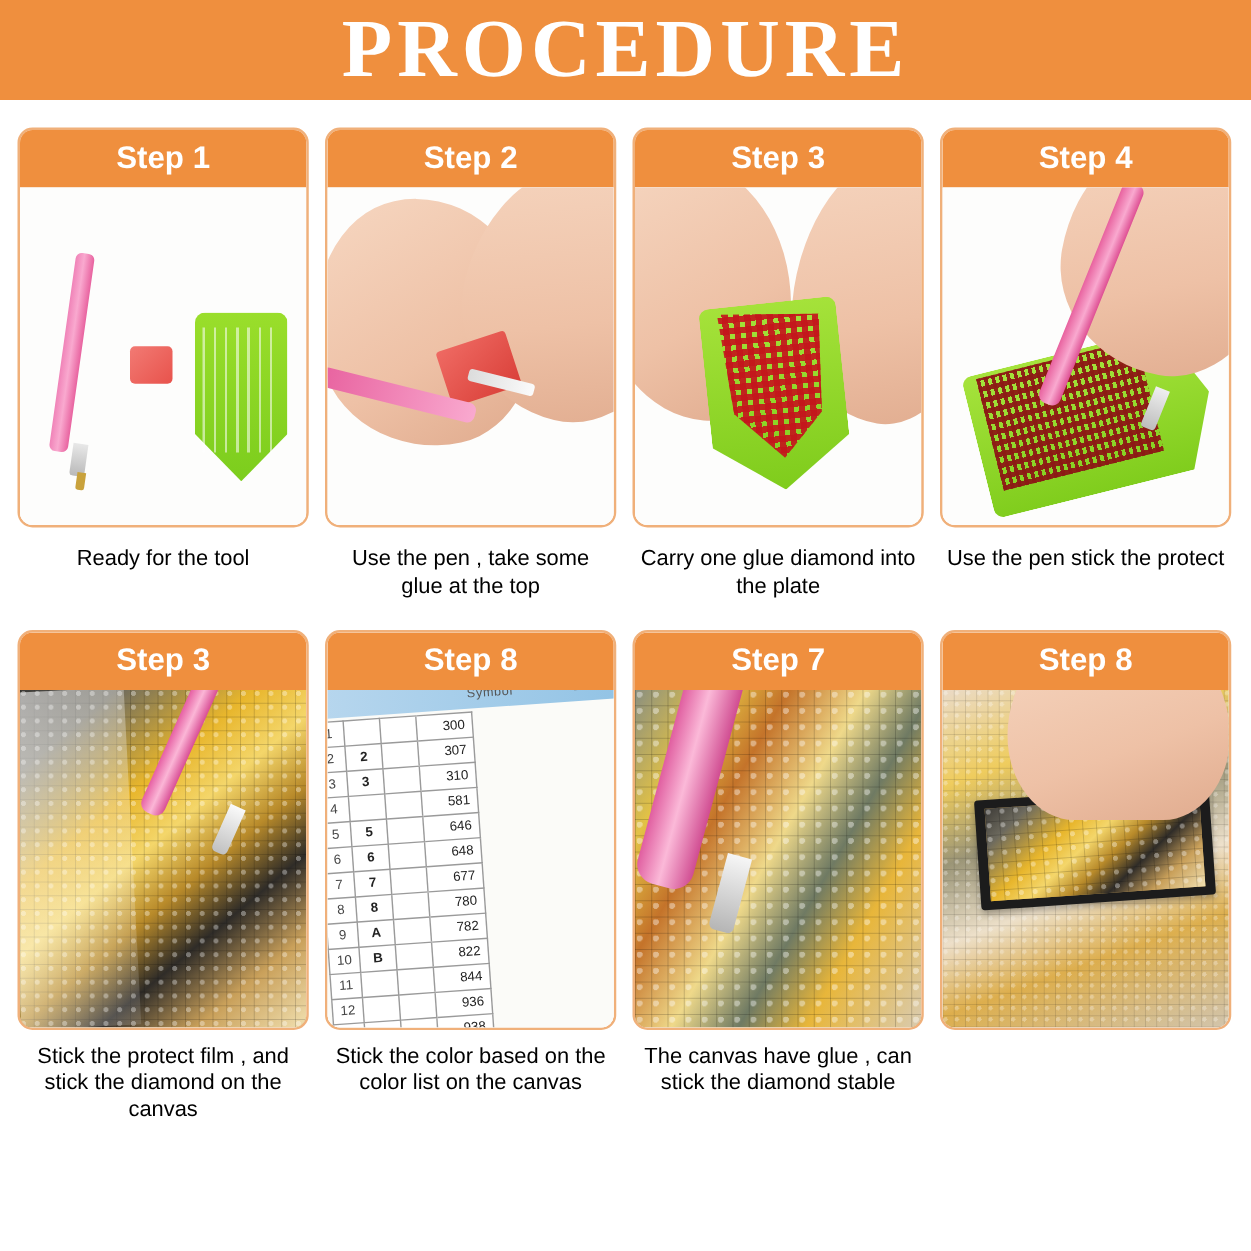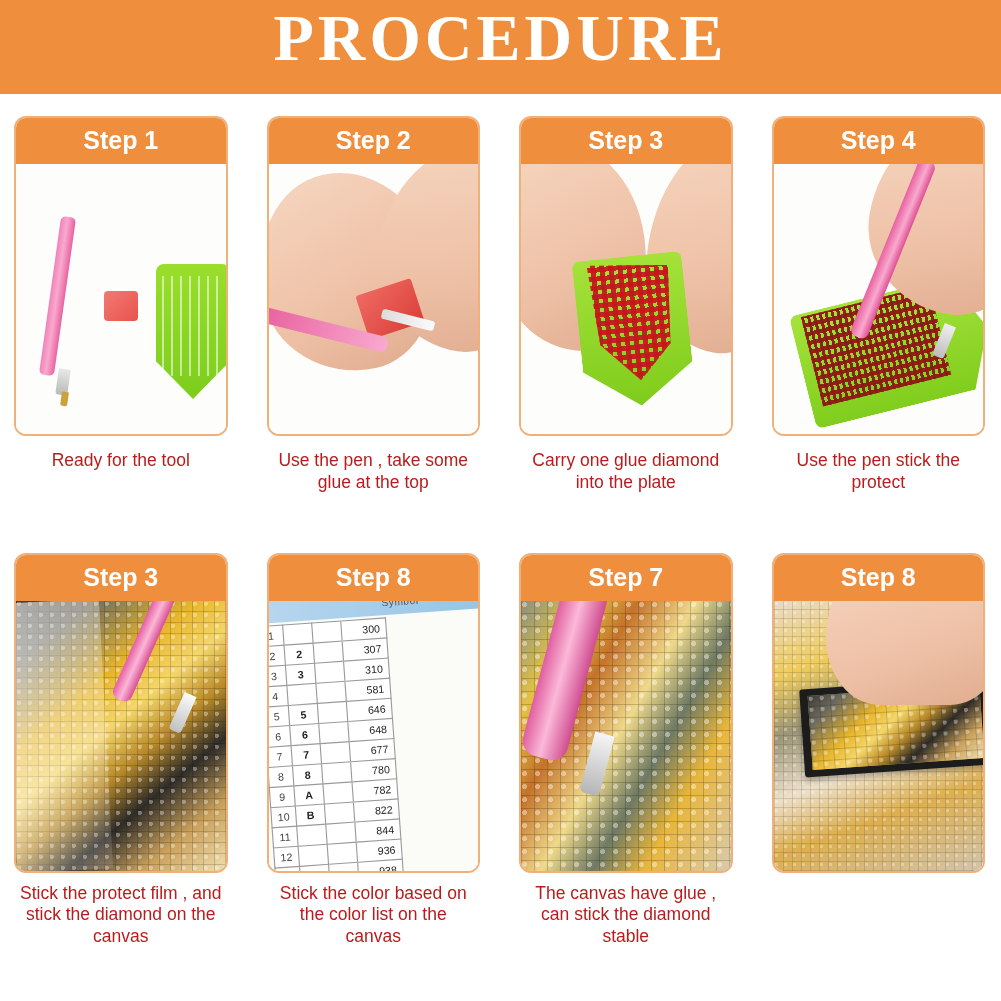--- a/index.html
+++ b/index.html
@@ -6,40 +6,39 @@
   html, body {
     width: 1001px; height: 1001px;
     background: #ffffff;
     font-family: "Liberation Sans", sans-serif;
     overflow: hidden;
   }
   .page { width: 1001px; height: 1001px; position: relative; background: #fff; }
 
   
   .banner {
-    width: 1001px; height: 94px;
+    width: 1001px; height: 80px;
     background: #ef8f3e;
-    display: flex; justify-content: center;
+    display: flex; align-items: center; justify-content: center;
   }
   .banner-title {
     color: #ffffff;
     font-family: "Liberation Serif", serif;
     font-weight: bold;
     font-size: 66px;
     letter-spacing: 4px;
   }
 
   
   .grid {
     padding: 22px 16px 0 14px;
     display: grid;
     grid-template-columns: repeat(4, 1fr);
     column-gap: 13px;
     row-gap: 4px;
-    gap: 39px;
   }
   .cell { width: 100%; }
 
   .card {
     border: 2px solid #f0b07a;
     border-radius: 12px;
     overflow: hidden;
     background: #ffffff;
   }
   .card-head {
@@ -53,21 +52,21 @@
   }
   .card-body {
     height: 270px;
     position: relative;
     overflow: hidden;
     background: #f7f7f5;
   }
   .caption {
     text-align: center;
     font-size: 17.5px;
-    color: #b91c1c;
+    color: #000000;
     line-height: 1.28;
     padding: 13px 4px 0 4px;
     min-height: 78px;
   }
   .caption.tight { line-height: 1.22; padding-top: 10px; }
 
   
   .scene { position: absolute; inset: 0; }
   .bg-white { background: #fdfdfc; }
 

